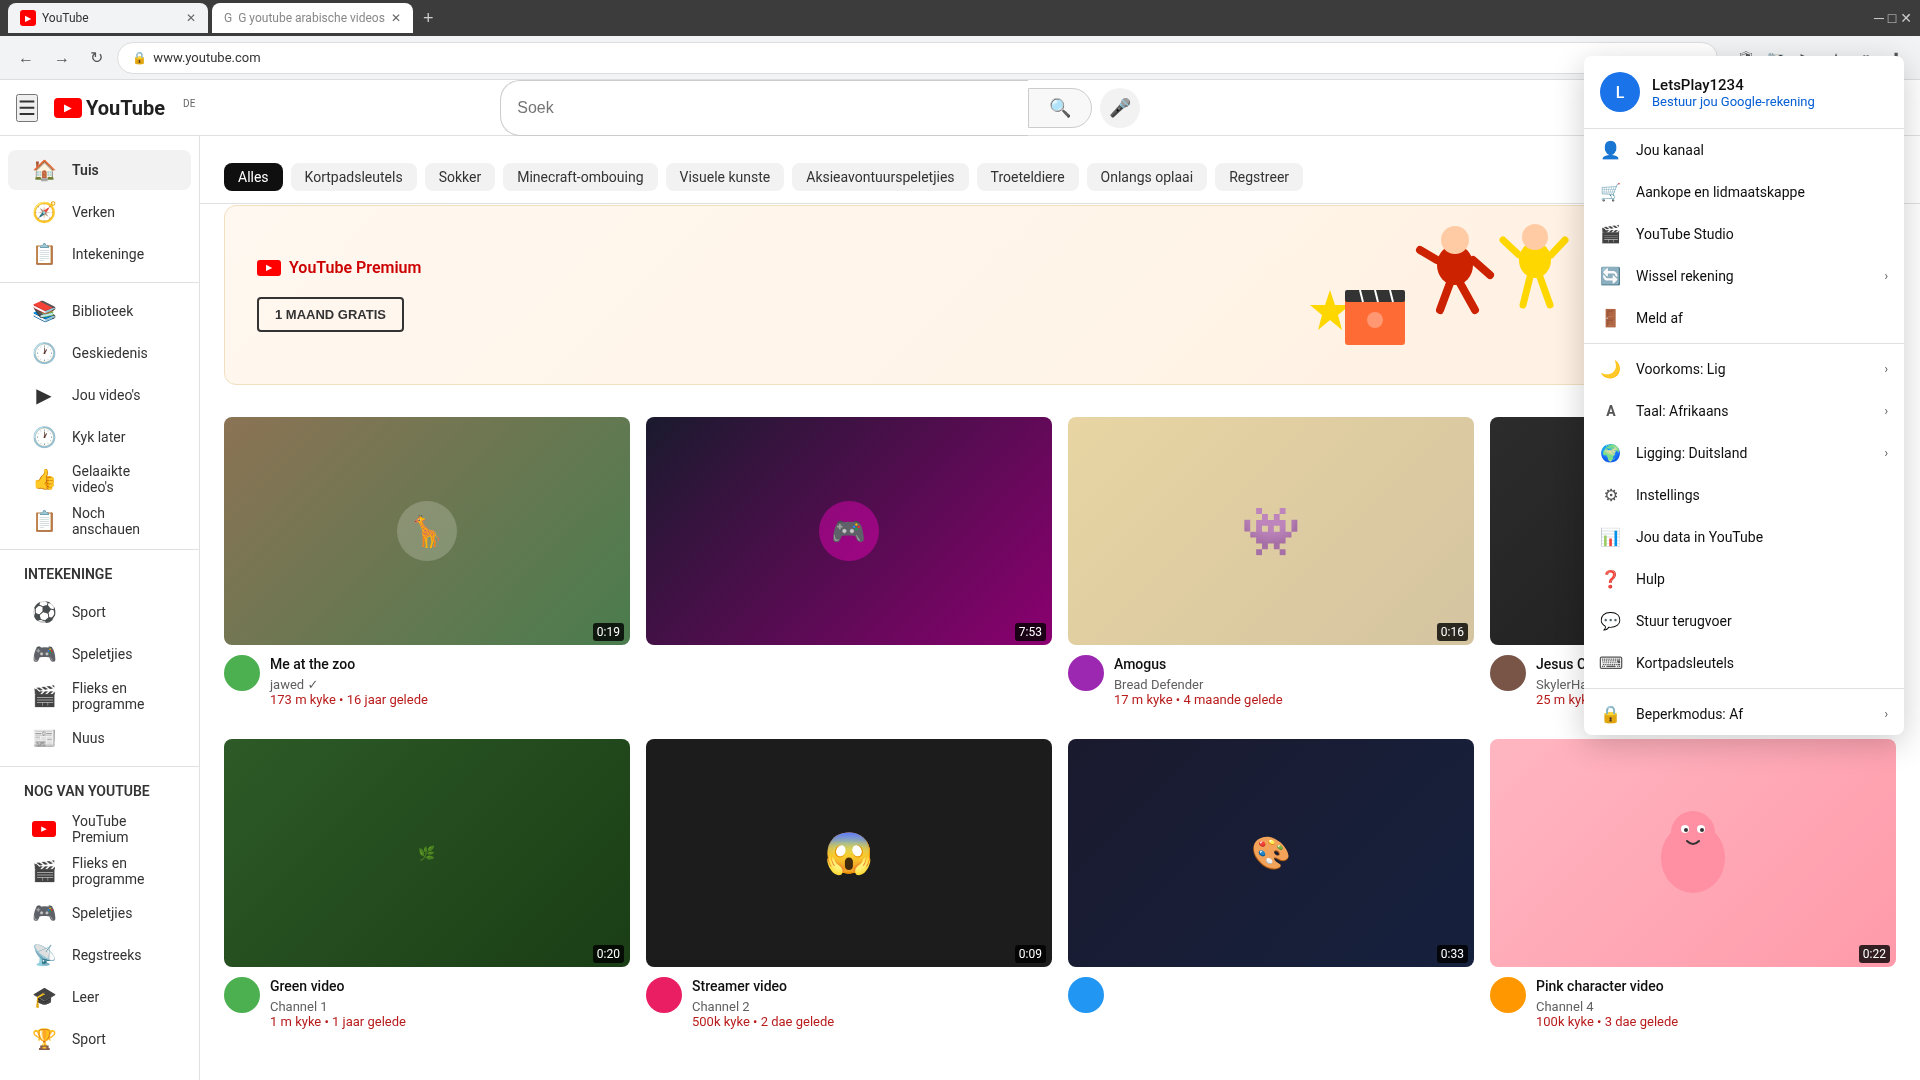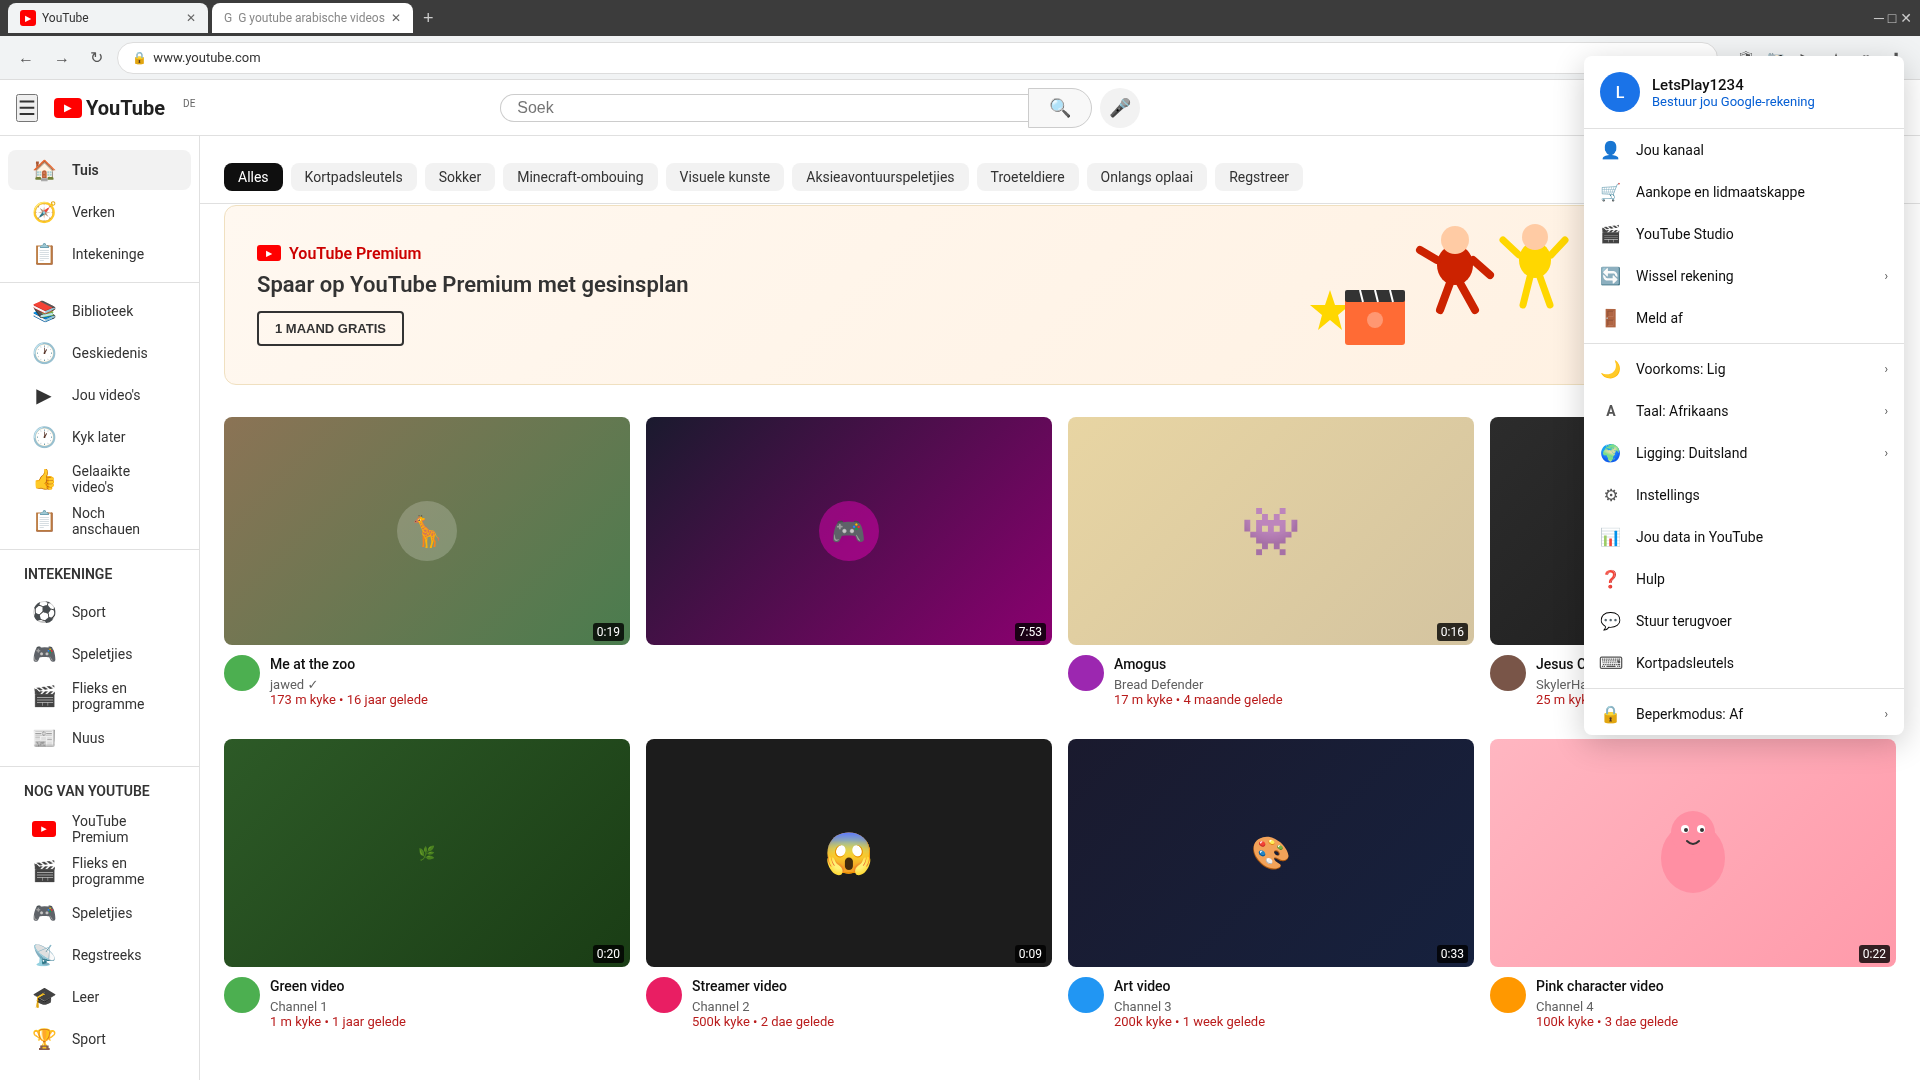--- a/index.html
+++ b/index.html
@@ -131,21 +131,21 @@
 </div>
 
 <div style="background:#fff;height:56px;display:flex;align-items:center;padding:0 16px;gap:16px;border-bottom:1px solid #e0e0e0;position:relative;z-index:10;">
   <button class="hamburger">☰</button>
   <div class="yt-logo">
     <div class="yt-logo-icon"></div>
     <span style="font-size:20px;font-weight:700;color:#212121;">YouTube<sup style="font-size:10px;color:#666;font-weight:400;margin-left:18px;">DE</sup></span>
   </div>
 
   <div style="flex:1;display:flex;align-items:center;max-width:640px;margin:0 auto;">
-    <input type="text" style="flex: 1 1 0%; height: 28px; border-top: 1px solid rgb(204, 204, 204); border-bottom: 1px solid rgb(204, 204, 204); border-left: 1px solid rgb(204, 204, 204); border-image: initial; border-right: none; border-radius: 20px 0px 0px 20px; padding: 0px 16px; font-size: 16px; outline: none;" placeholder="Soek">
+    <input type="text" style="flex: 1 1 0%; height: 56px; border-top: 1px solid rgb(204, 204, 204); border-bottom: 1px solid rgb(204, 204, 204); border-left: 1px solid rgb(204, 204, 204); border-image: initial; border-right: none; border-radius: 20px 0px 0px 20px; padding: 0px 16px; font-size: 16px; outline: none;" placeholder="Soek">
     <button class="yt-search-btn">🔍</button>
     <button class="yt-mic" style="width:40px;height:40px;background:#f2f2f2;border-radius:50%;border:none;cursor:pointer;margin-left:8px;font-size:18px;">🎤</button>
   </div>
 
   <div style="margin-left:auto;display:flex;align-items:center;gap:6px;">
     <div class="yt-header-icon">⬆</div>
     <div class="yt-header-icon">⊞</div>
     <div class="yt-header-icon">🔔</div>
     <div class="yt-avatar">L</div>
   </div>
@@ -260,21 +260,20 @@
       <div class="filter-chip">Onlangs oplaai</div>
       <div class="filter-chip">Regstreer</div>
     </div>
 
     <div class="yt-banner">
       <div class="banner-content">
         <div class="banner-logo">
           <div class="banner-logo-icon"></div>
           <span style="font-size:16px;font-weight:600;color:#cc0000;">YouTube Premium</span>
         </div>
-        <div style="font-size:22px;font-weight:600;color:#333;line-height:1.3;">Spaar op YouTube Premium met gesinsplan</div>
         <button style="display:inline-block;margin-top:12px;padding:8px 16px;border:2px solid #333;border-radius:4px;font-size:13px;font-weight:600;color:#333;background:none;cursor:pointer;">1 MAAND GRATIS</button>
       </div>
 
       <div style="width:650px;height:180px;position:relative;overflow:hidden;">
         
         <svg width="650" height="180" viewBox="0 0 650 180">
 
           <polygon points="80,100 85,85 90,100 105,100 93,110 97,125 85,115 73,125 77,110 65,100" fill="#FFD700"></polygon>
 
           <rect x="100" y="90" width="60" height="50" fill="#FF6B35" rx="3"></rect>
@@ -419,25 +418,20 @@
       </div>
       <div class="video-card">
         <div class="video-thumb" style="background:linear-gradient(135deg,#1a1a2e,#16213e);">
           <div style="width:100%;height:100%;display:flex;align-items:center;justify-content:center;">
             <div style="font-size:32px;">🎨</div>
           </div>
           <div class="video-duration">0:33</div>
         </div>
         <div class="video-info">
           <div class="video-channel-avatar" style="background:#2196F3;"></div>
-          <div class="video-meta">
-            <div class="video-title">Art video</div>
-            <div class="video-channel">Channel 3</div>
-            <div class="video-stats">200k kyke • 1 week gelede</div>
-          </div>
         </div>
       </div>
       <div class="video-card">
         <div class="video-thumb" style="background:linear-gradient(135deg,#ffb6c1,#ff9aaa);">
           <div style="width:100%;height:100%;display:flex;align-items:center;justify-content:center;">
 
             <svg width="100" height="100" viewBox="0 0 100 100">
               <ellipse cx="50" cy="55" rx="32" ry="35" fill="#FF8FA3"></ellipse>
               <circle cx="50" cy="30" r="22" fill="#FF8FA3"></circle>
               <circle cx="42" cy="26" r="4" fill="#fff"></circle>

